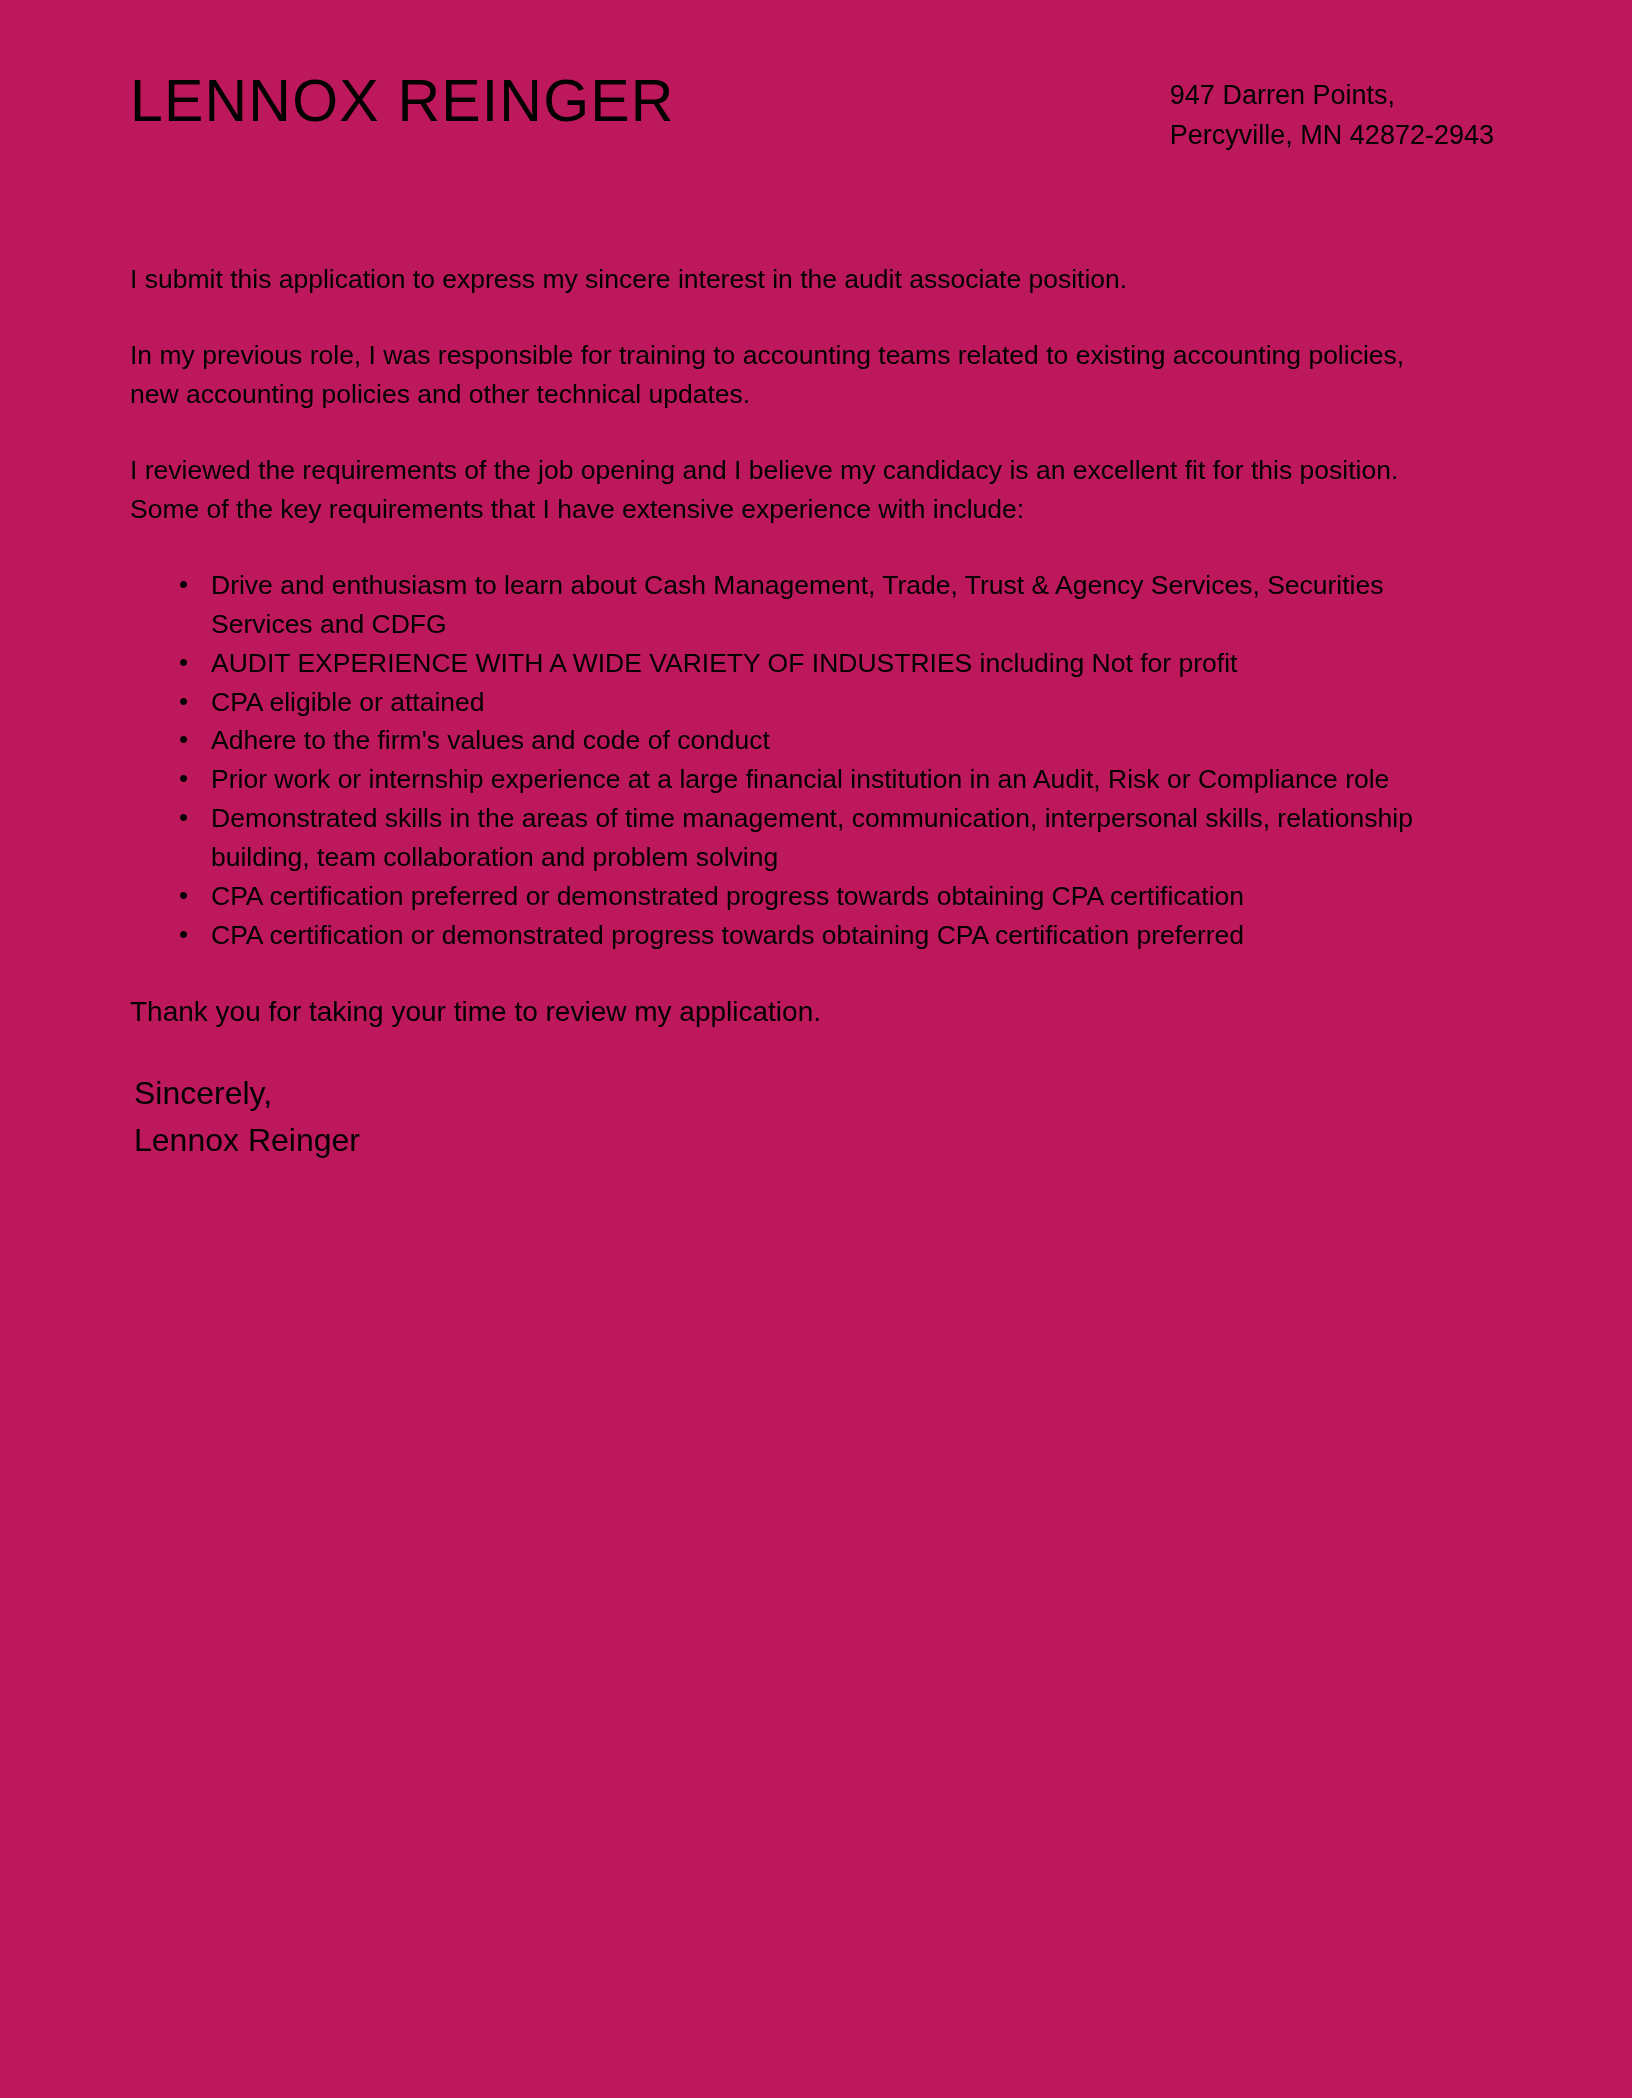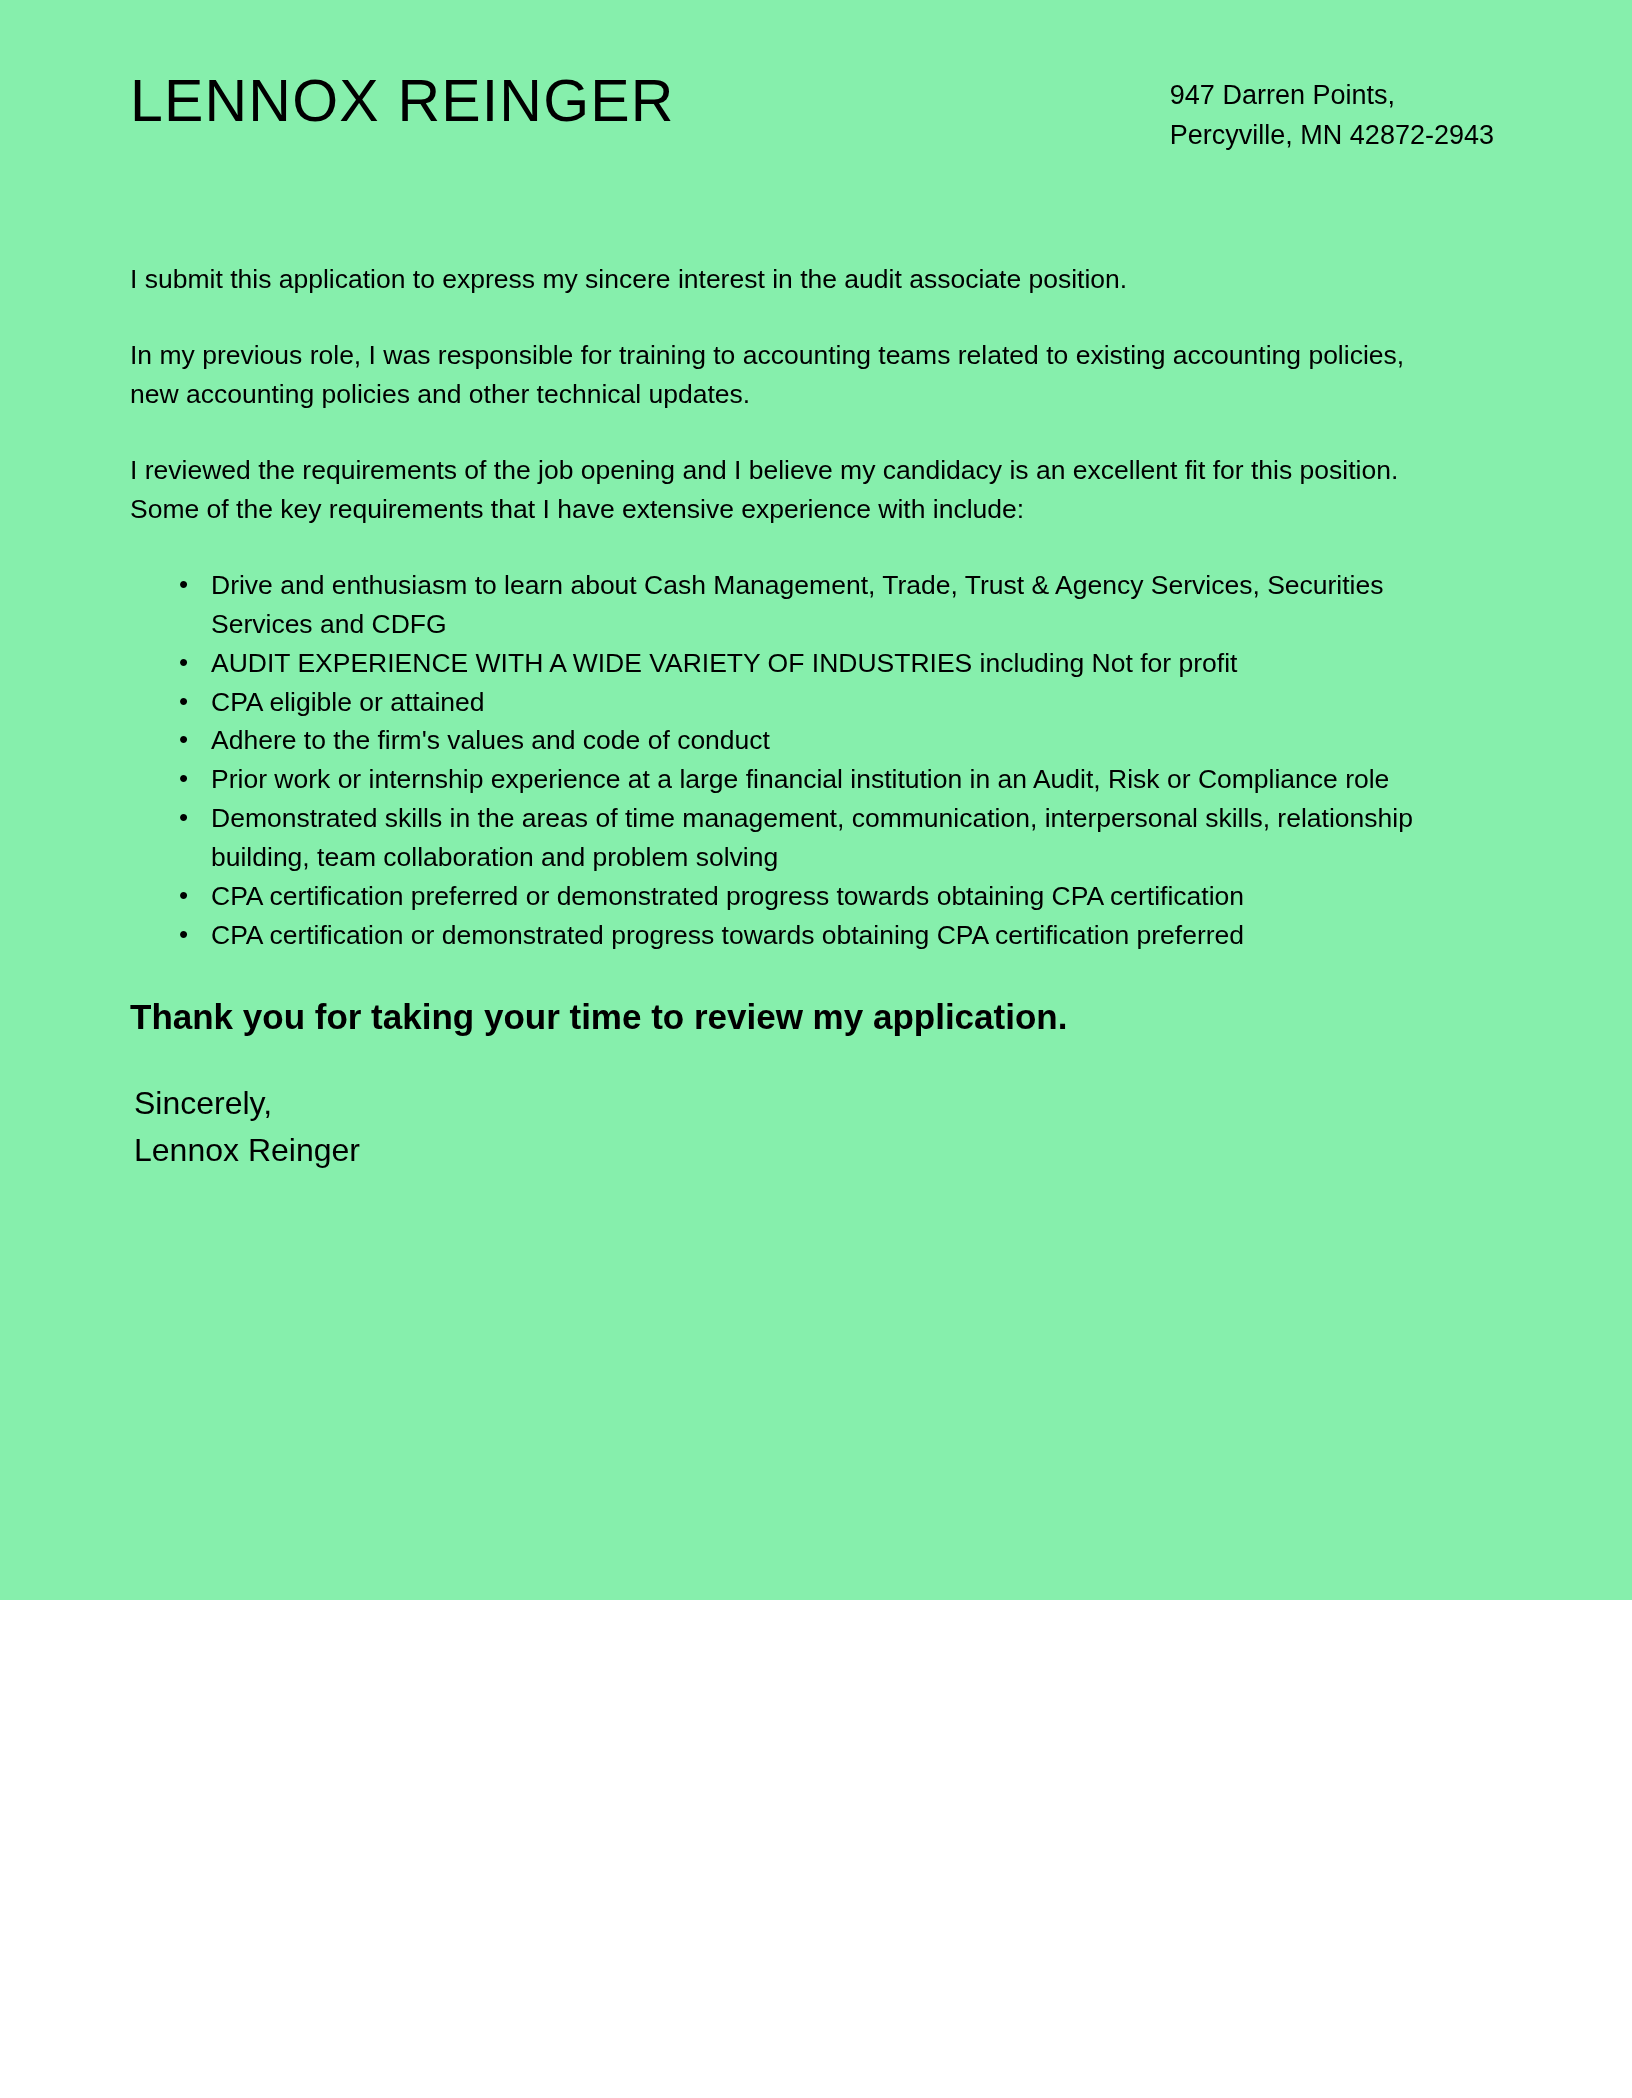--- a/index.html
+++ b/index.html
@@ -7,22 +7,22 @@
     padding: 0;
     background: #ffffff;
   }
   body {
     font-family: "Liberation Sans", sans-serif;
     color: #000000;
   }
   .page {
     position: relative;
     width: 1632px;
-    height: 1600px;
-    background: #86efac;
+    height: 2098px;
+    background: #be185d;
     box-sizing: border-box;
     overflow: hidden;
   }
   .letter {
     position: absolute;
     left: 130px;
     top: 60px;
     width: 1372px;
   }
   
@@ -77,22 +77,22 @@
     margin: 0;
   }
   ul.requirements li::before {
     content: "\2022";
     position: absolute;
     left: 0;
     top: -1px;
     font-size: 26px;
   }
   .closing-bold {
-    font-size: 35px;
-    font-weight: bold;
+    font-size: 28px;
+    font-weight: normal;
     line-height: 1.45;
     margin: 0 0 37px 0;
   }
   .signoff {
     font-size: 32px;
     line-height: 1.47;
     margin: 4px;
   }
   .signoff div { display: block; }
 </style>

